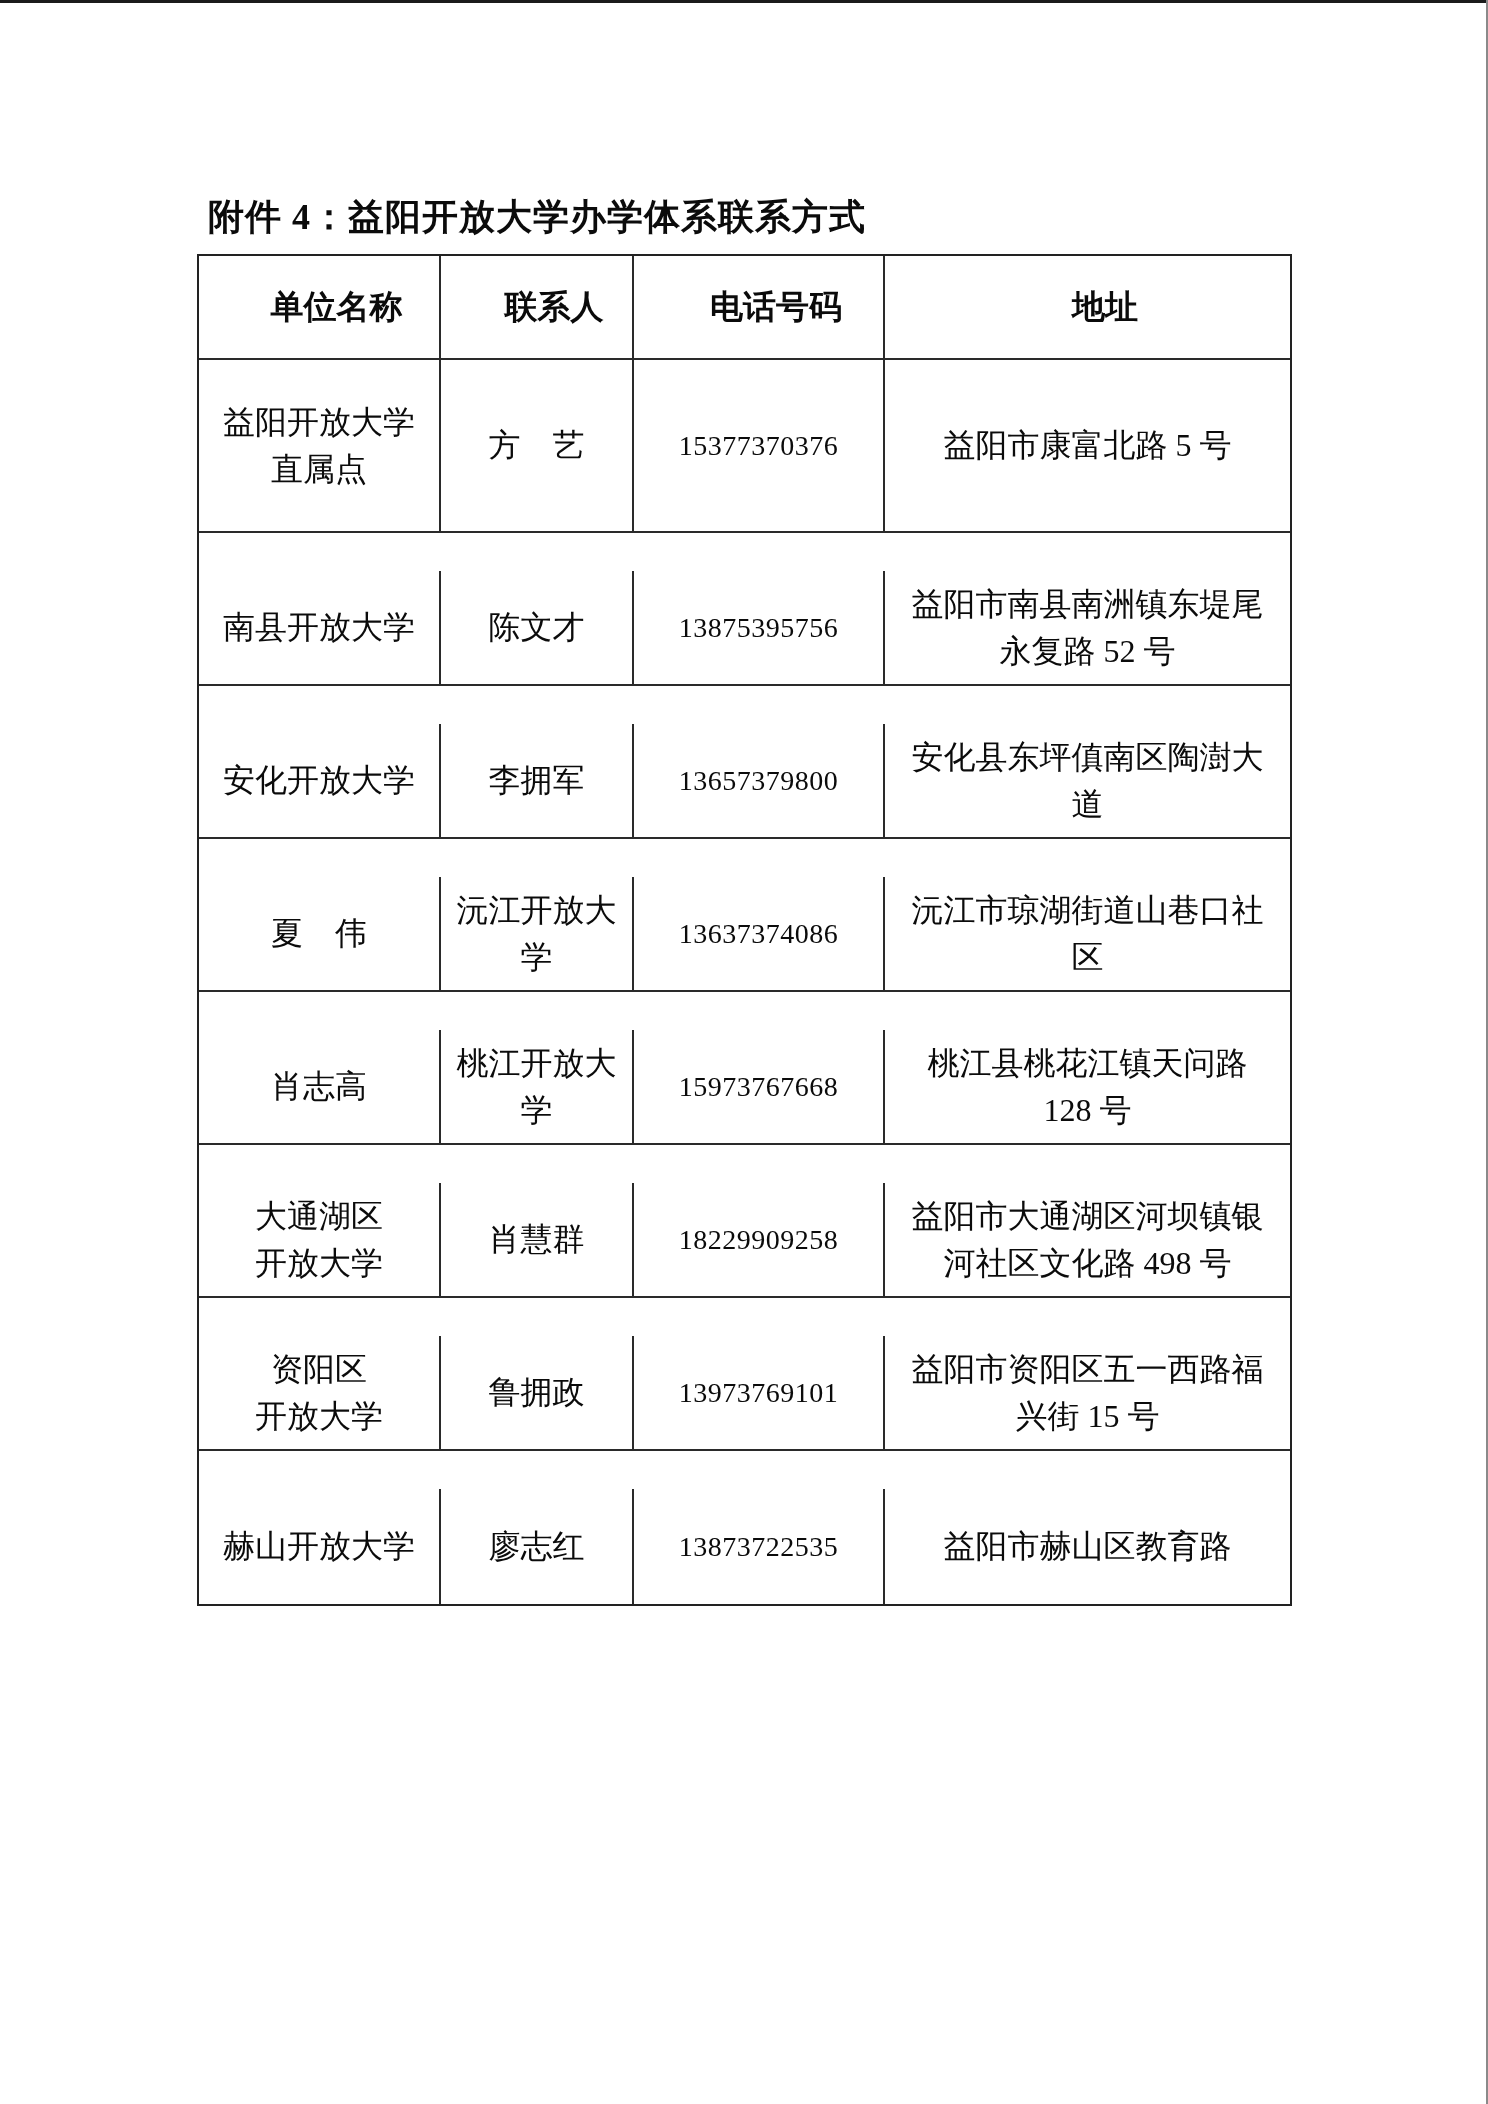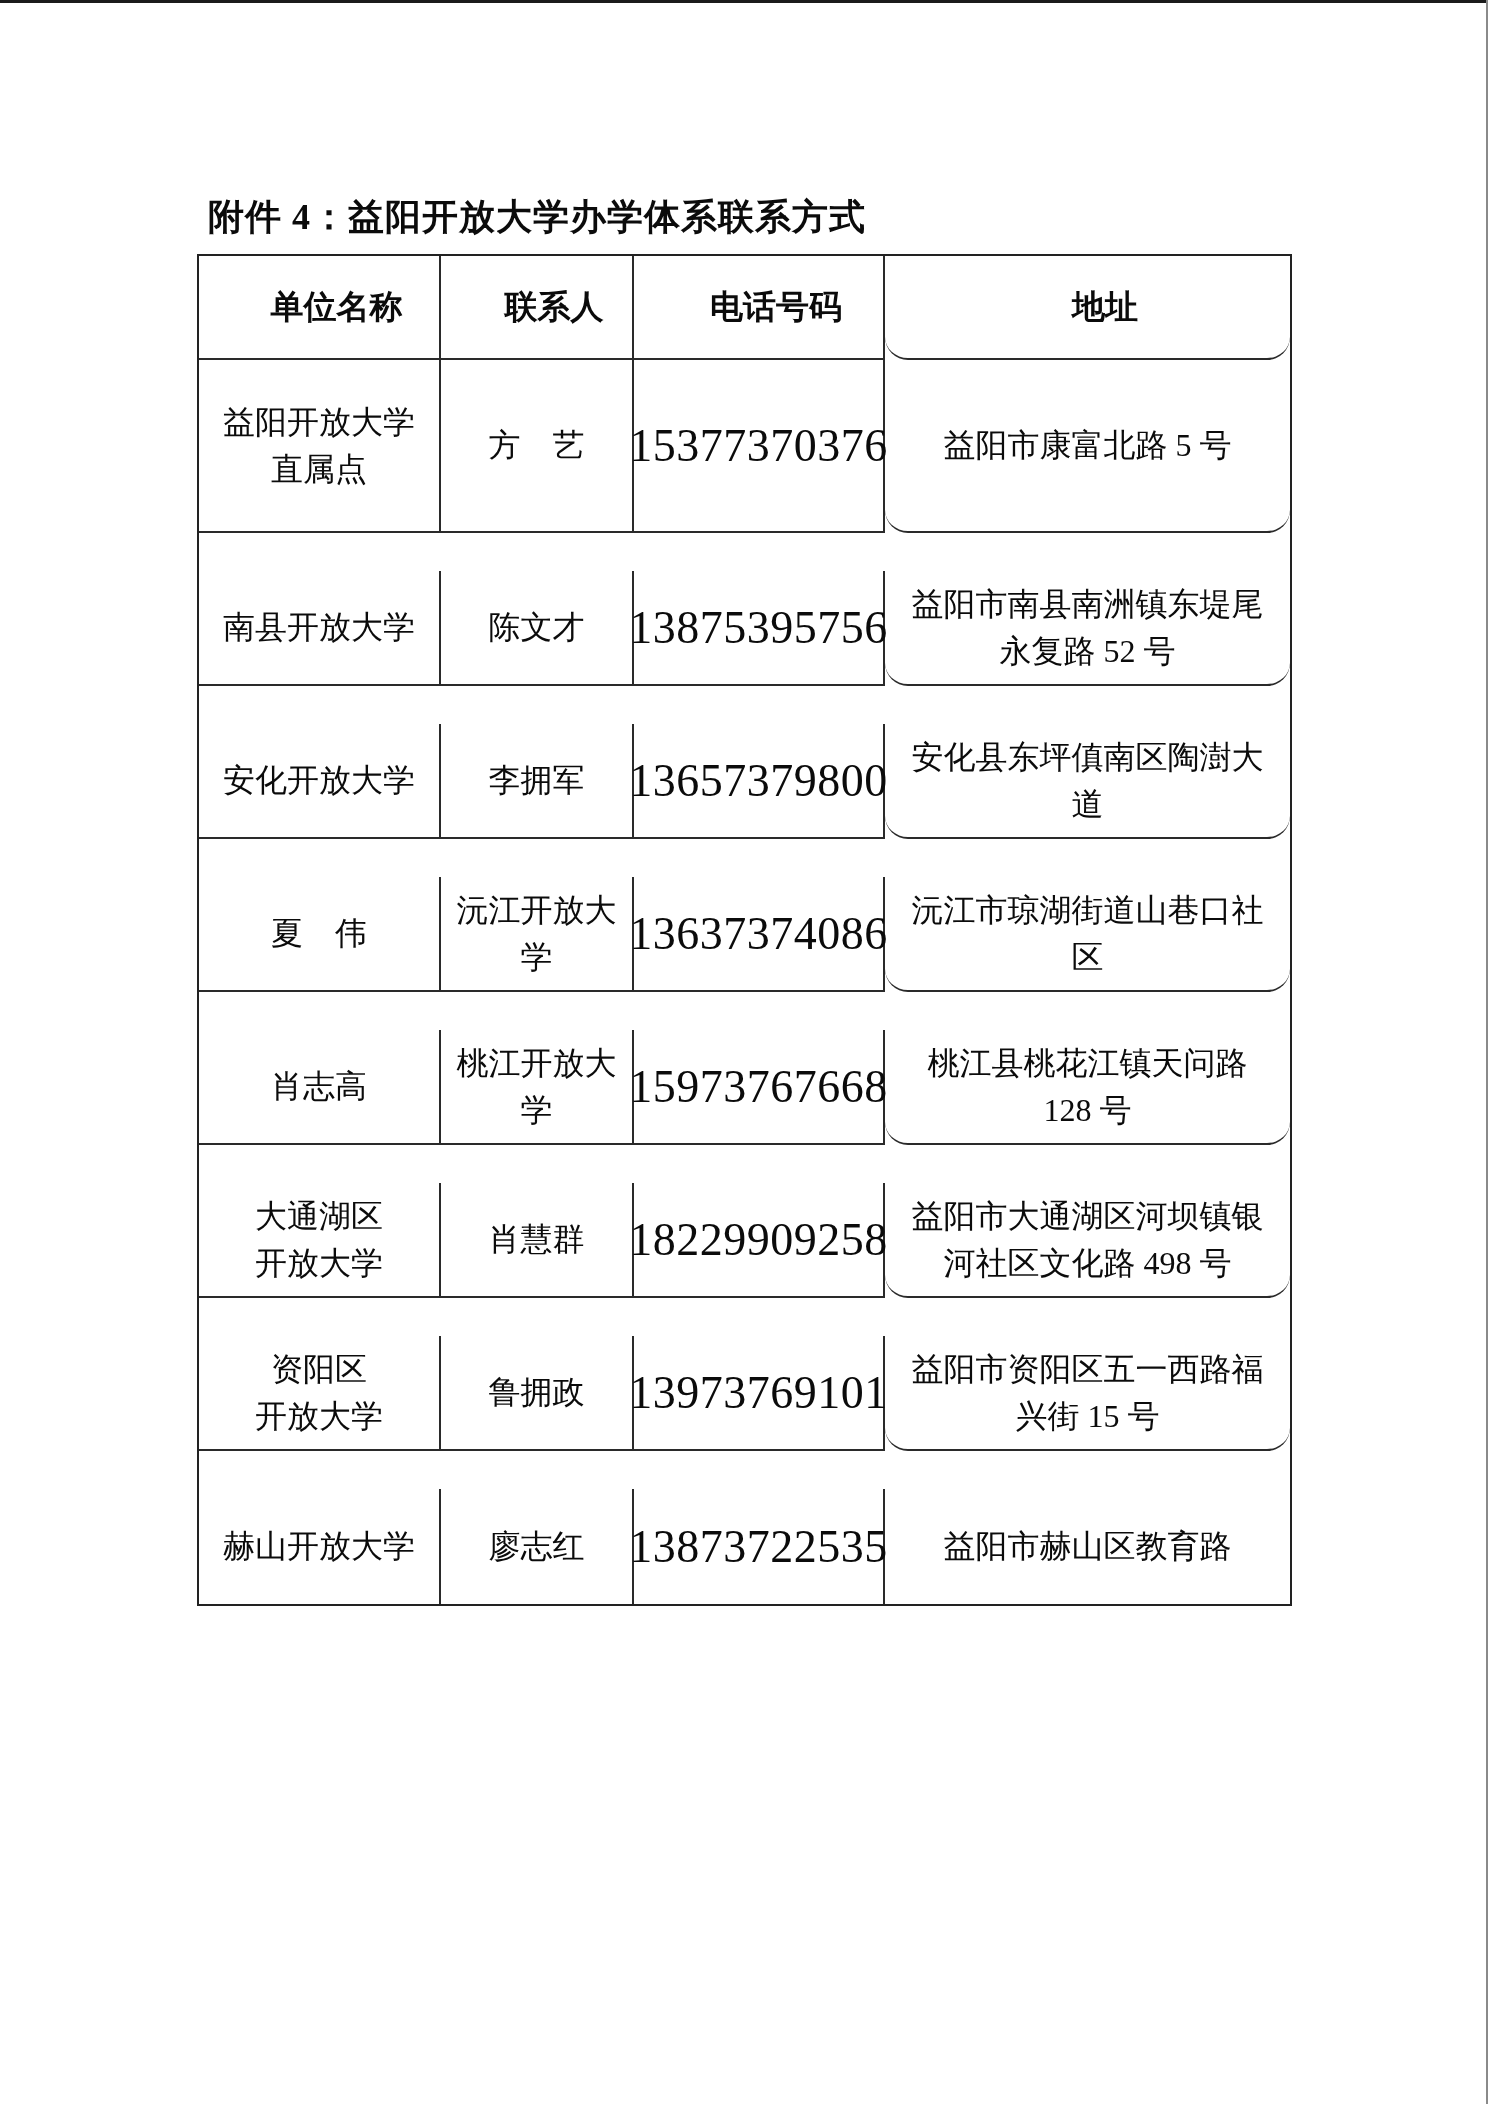--- a/index.html
+++ b/index.html
@@ -38,24 +38,24 @@
   .cell{
     display:flex;align-items:center;justify-content:center;
     text-align:center;
     font-size:32px;line-height:47px;
     white-space:pre-line;
     border-right:2px solid #2a2a2a;
     border-bottom:2px solid #2a2a2a;
     box-sizing:border-box;
     padding:0 13px;
   }
-  .cell:last-child{border-right:none;border-radius:23px;}
+  .cell:last-child{border-right:none;}
   .tr:last-child .cell{border-bottom:none;}
   .head .cell{font-weight:bold;font-size:33px;padding-left:48px;}
-  .phone-cell{font-size:46px;letter-spacing:0.5px;}
+  .phone-cell{font-size:28px;letter-spacing:0.5px;}
 </style>
 </head>
 <body>
 
 <div class="page">
   <div class="edge-top"></div>
   <div class="edge-right"></div>
 
   <h1 class="title">附件 4：益阳开放大学办学体系联系方式</h1>
 

